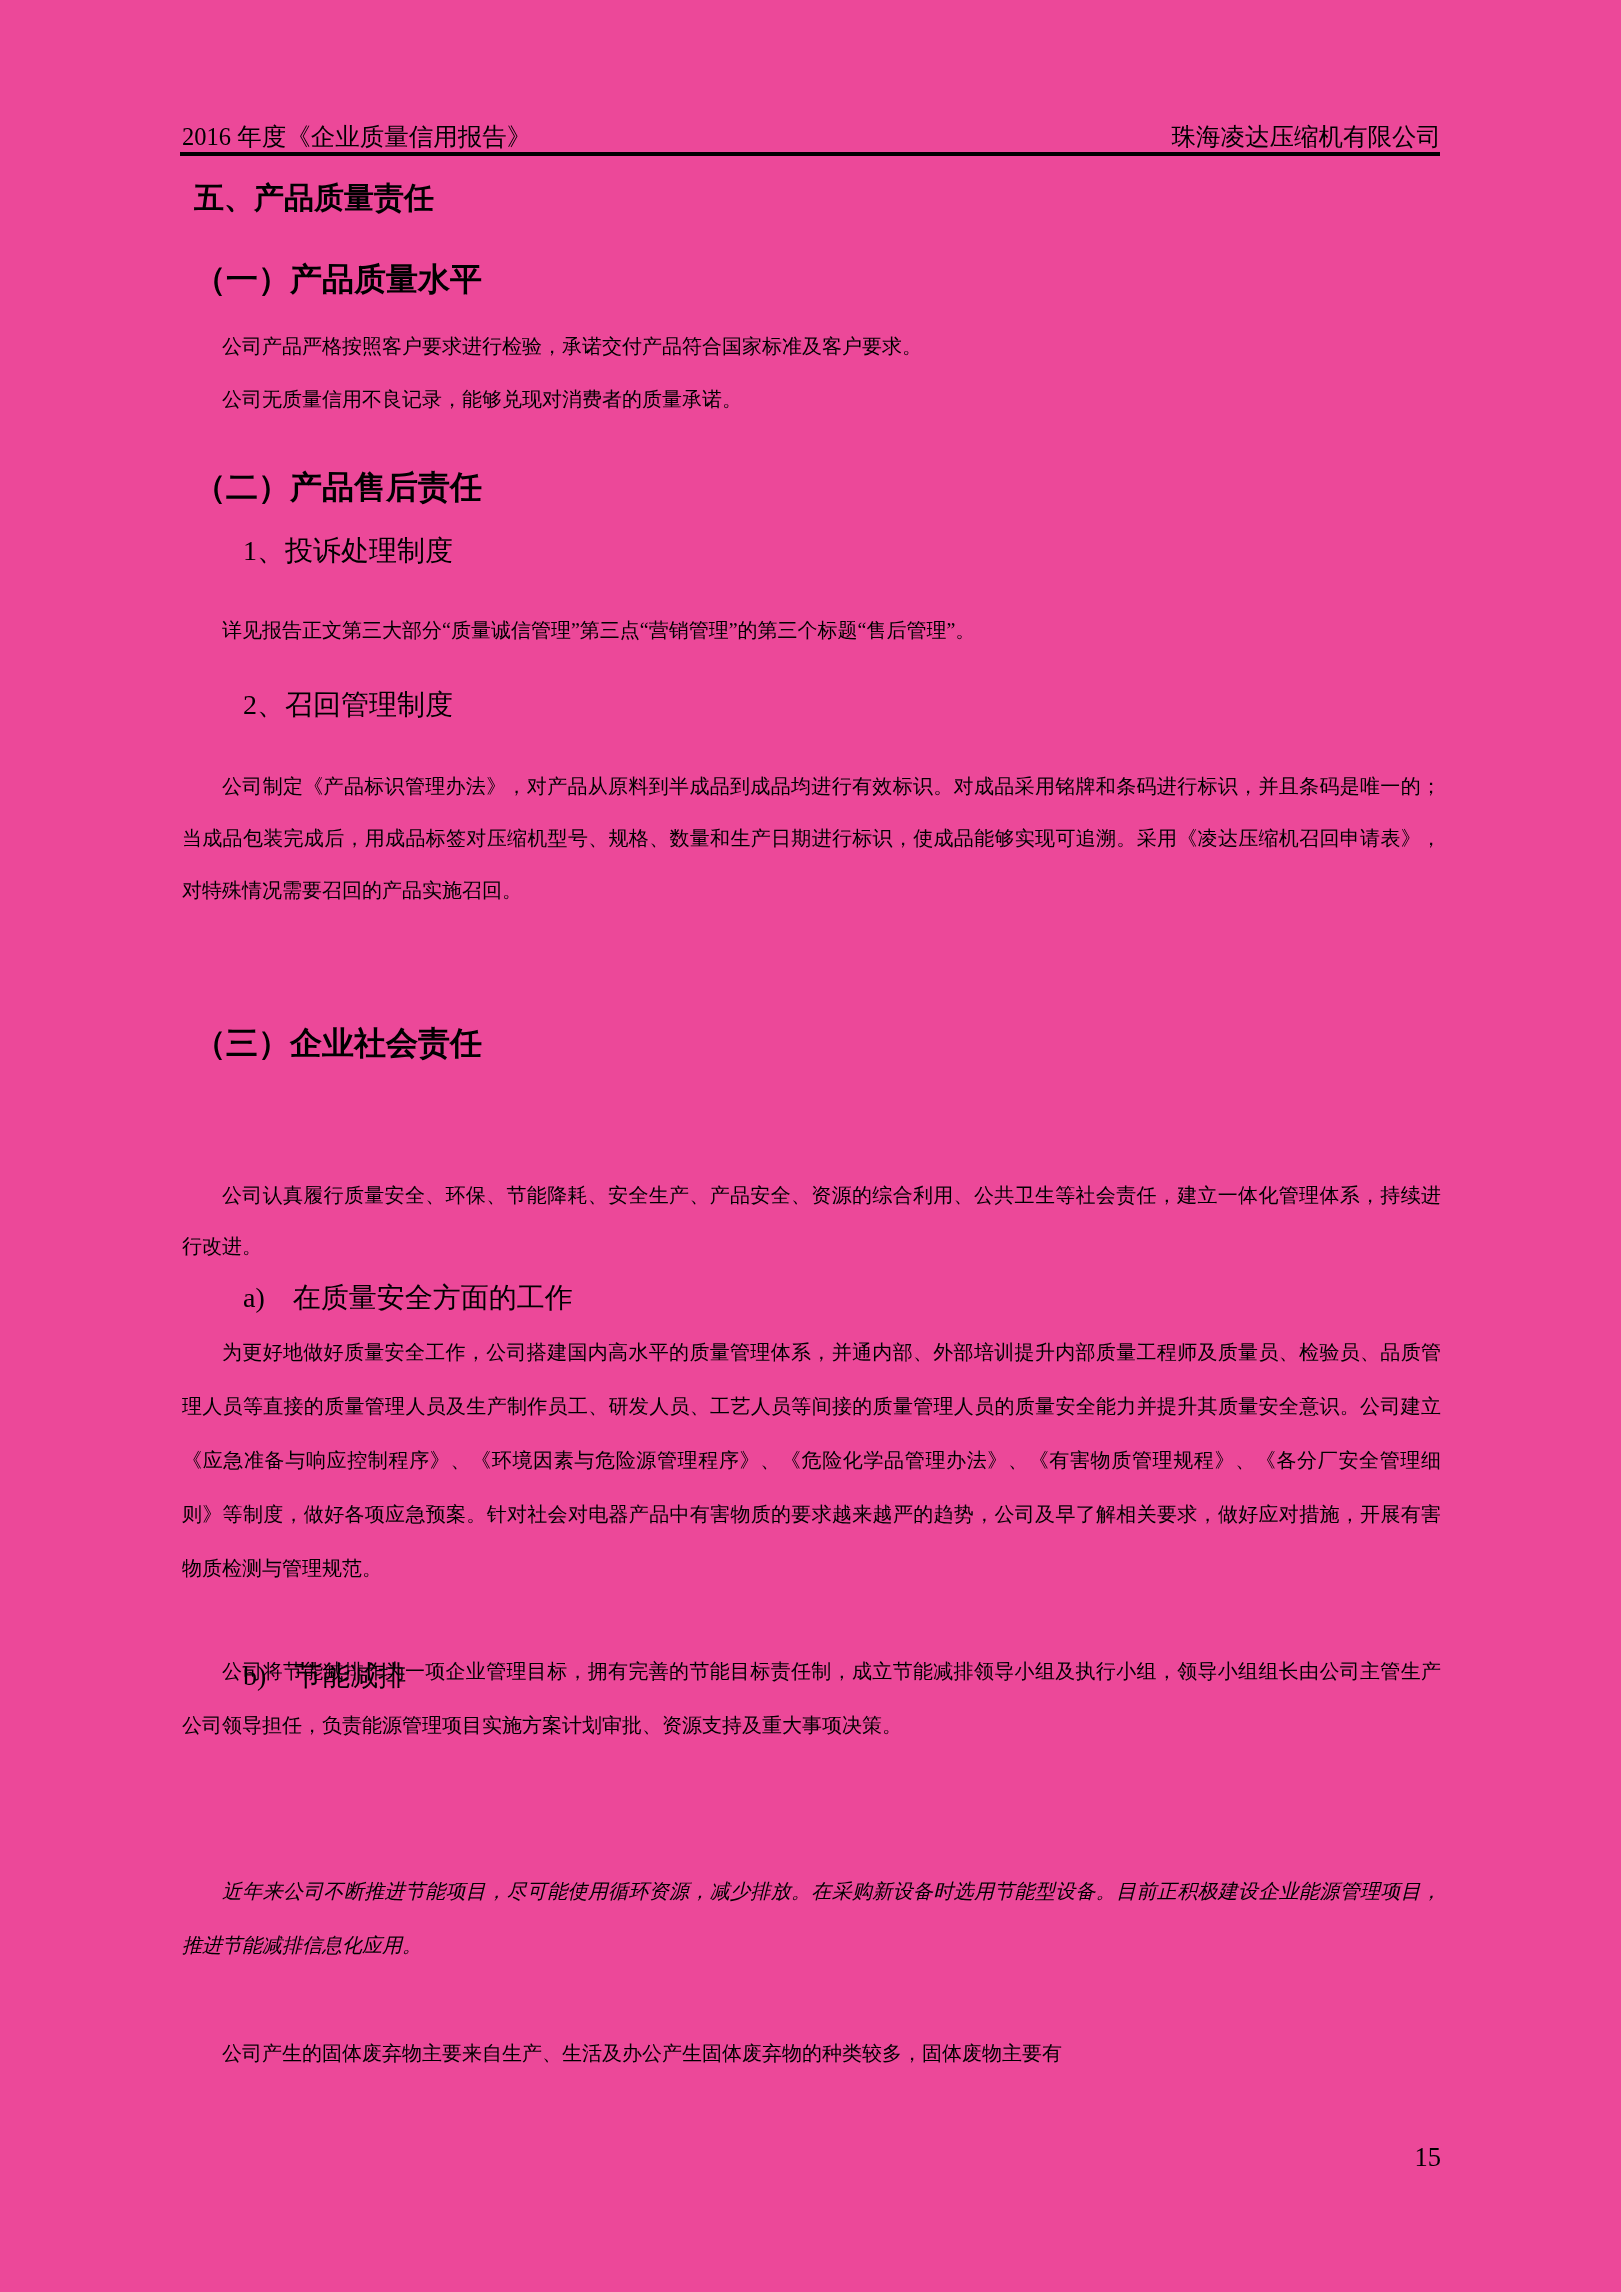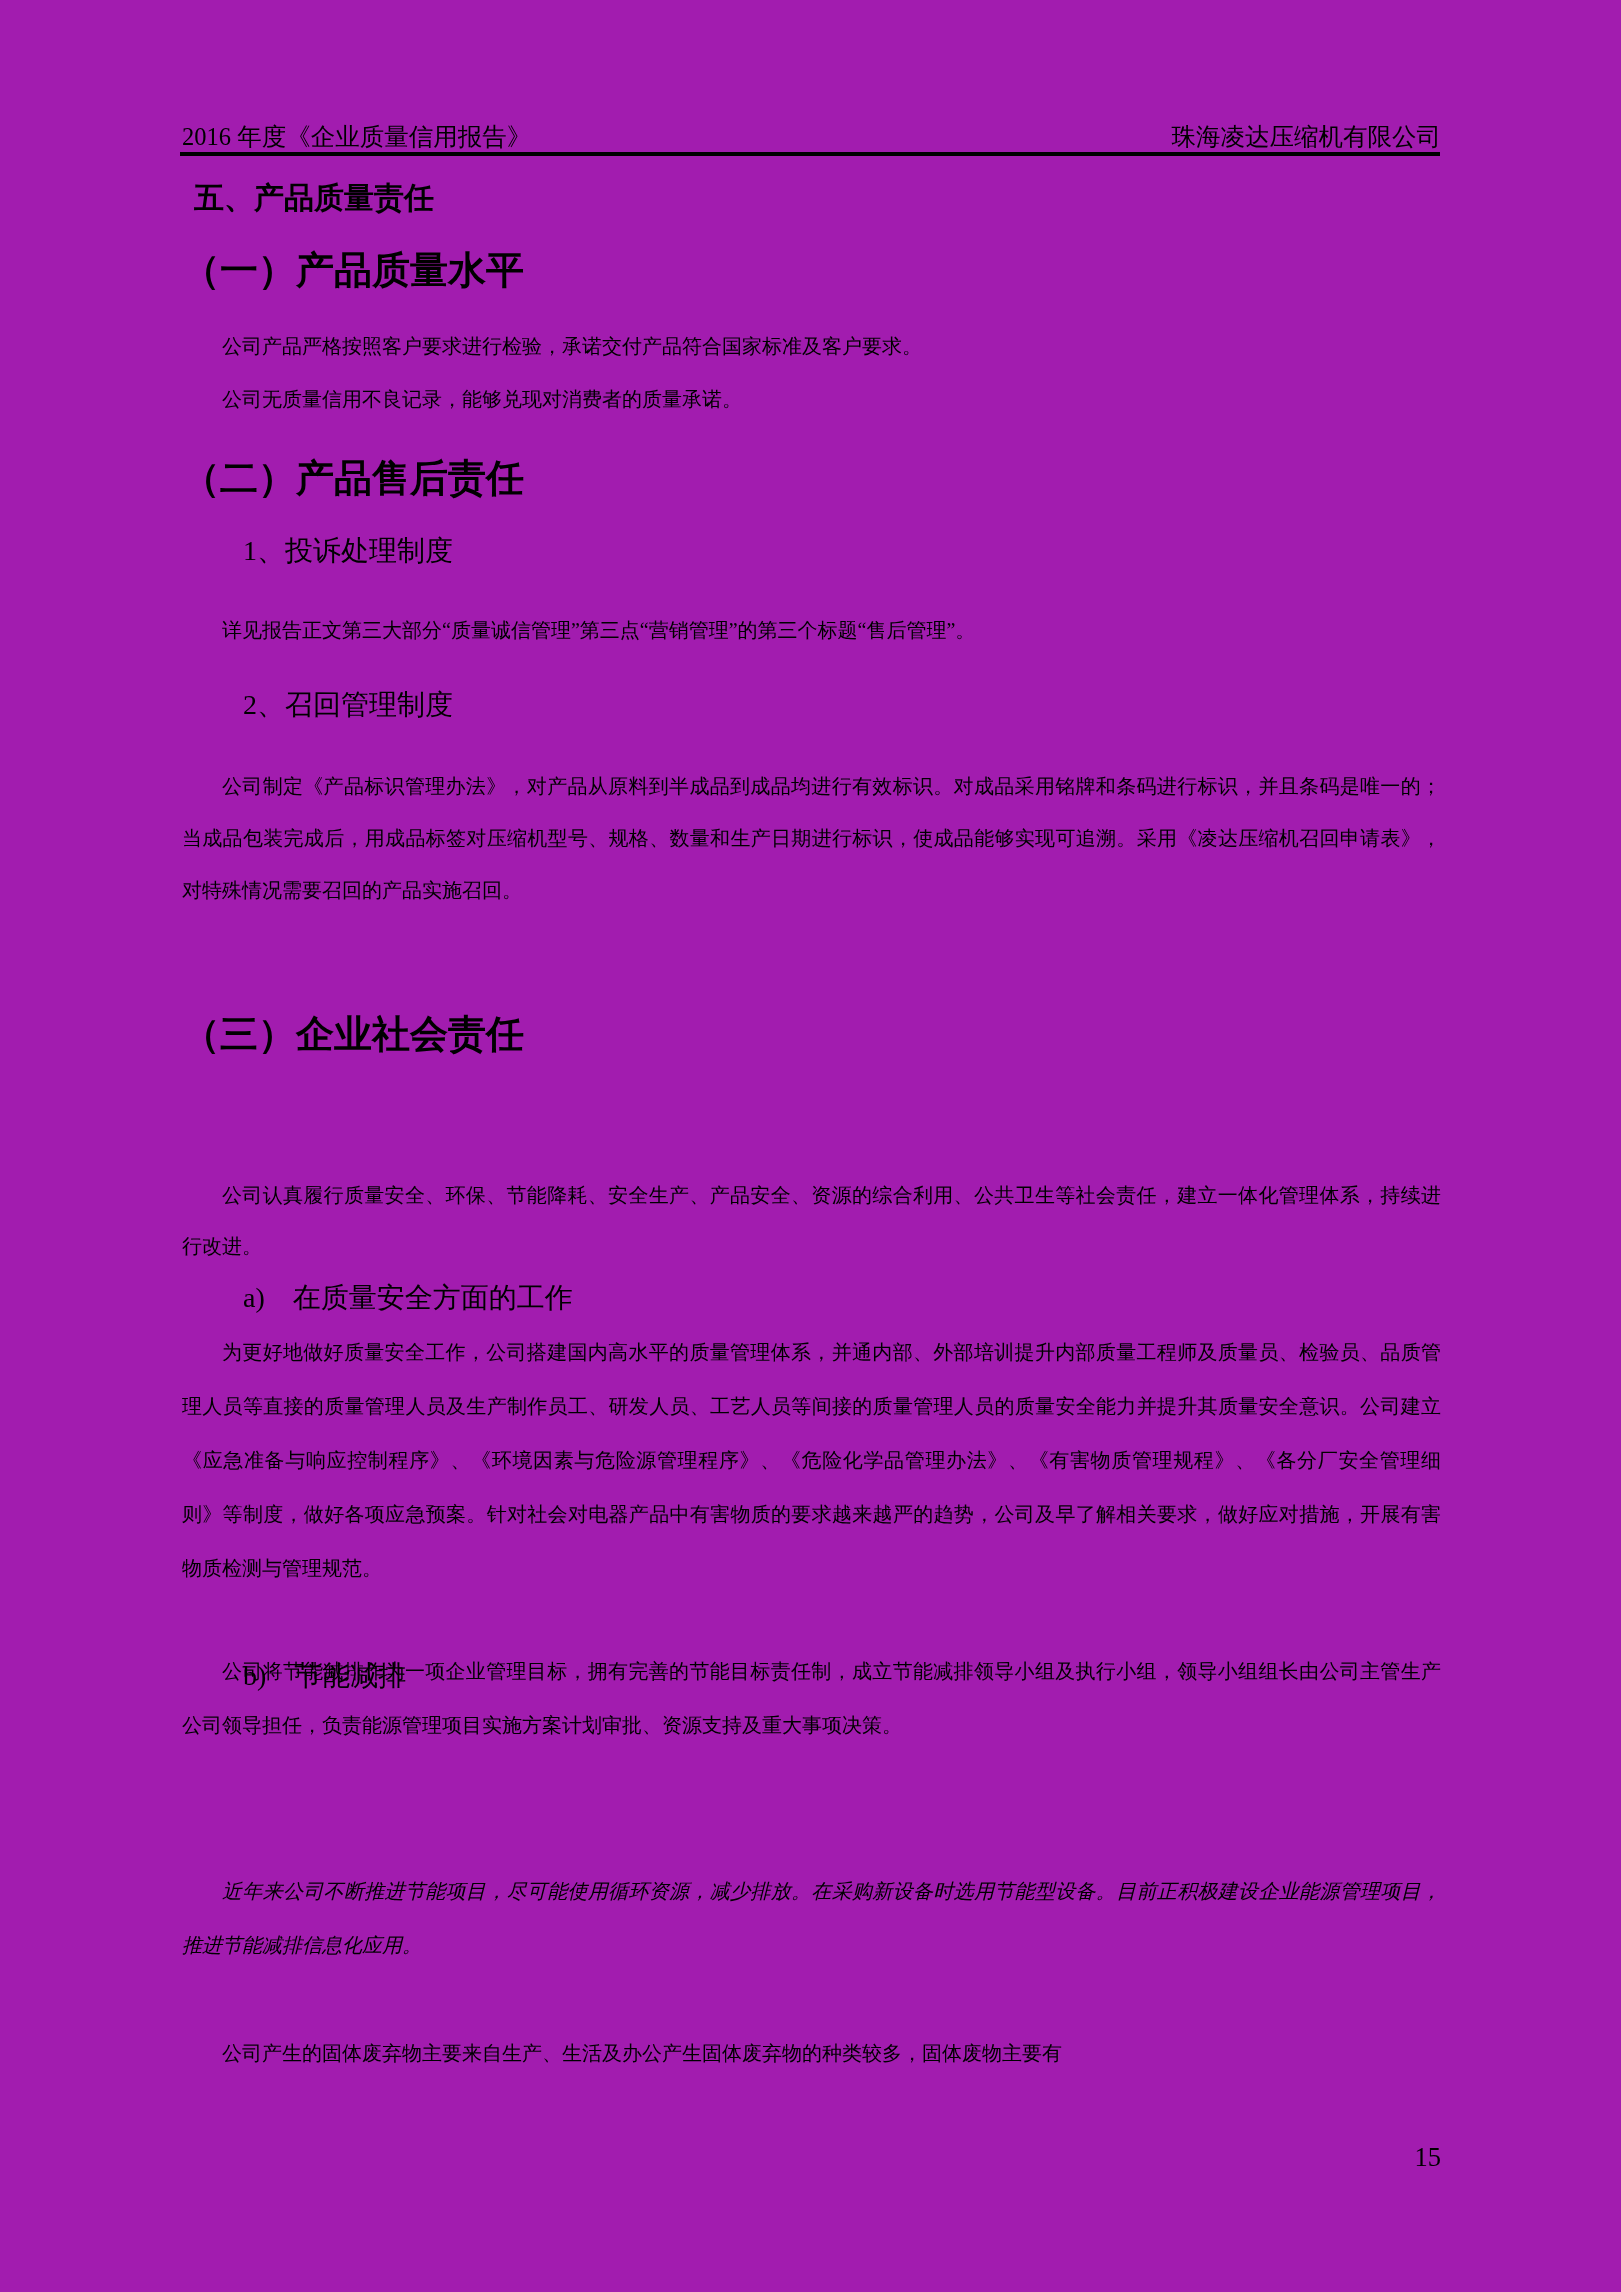--- a/index.html
+++ b/index.html
@@ -4,21 +4,21 @@
 <style>
   html, body {
     margin: 0;
     padding: 0;
     background: #ffffff;
   }
   .page {
     position: relative;
     width: 1621px;
     height: 2293px;
-    background: #a21caf;
+    background: #ec4899;
     color: #000000;
     font-family: "Liberation Serif", "DejaVu Serif", serif;
     overflow: hidden;
   }
   .abs {
     position: absolute;
     left: 182px;
     width: 1259px;
   }
   .header-row {
@@ -35,24 +35,24 @@
     height: 3.9px;
     background: #000000;
   }
   .h1 {
     font-size: 30px;
     font-weight: bold;
     line-height: 1.2;
     margin: 12px;
   }
   .h2 {
-    font-size: 38px;
+    font-size: 32px;
     font-weight: bold;
     line-height: 1.2;
-    margin: 0;
+    margin: 12px;
   }
   .h3 {
     font-size: 28px;
     font-weight: normal;
     line-height: 1.2;
     margin: 0;
     padding-left: 61px;
   }
   .para {
     font-size: 20px;

